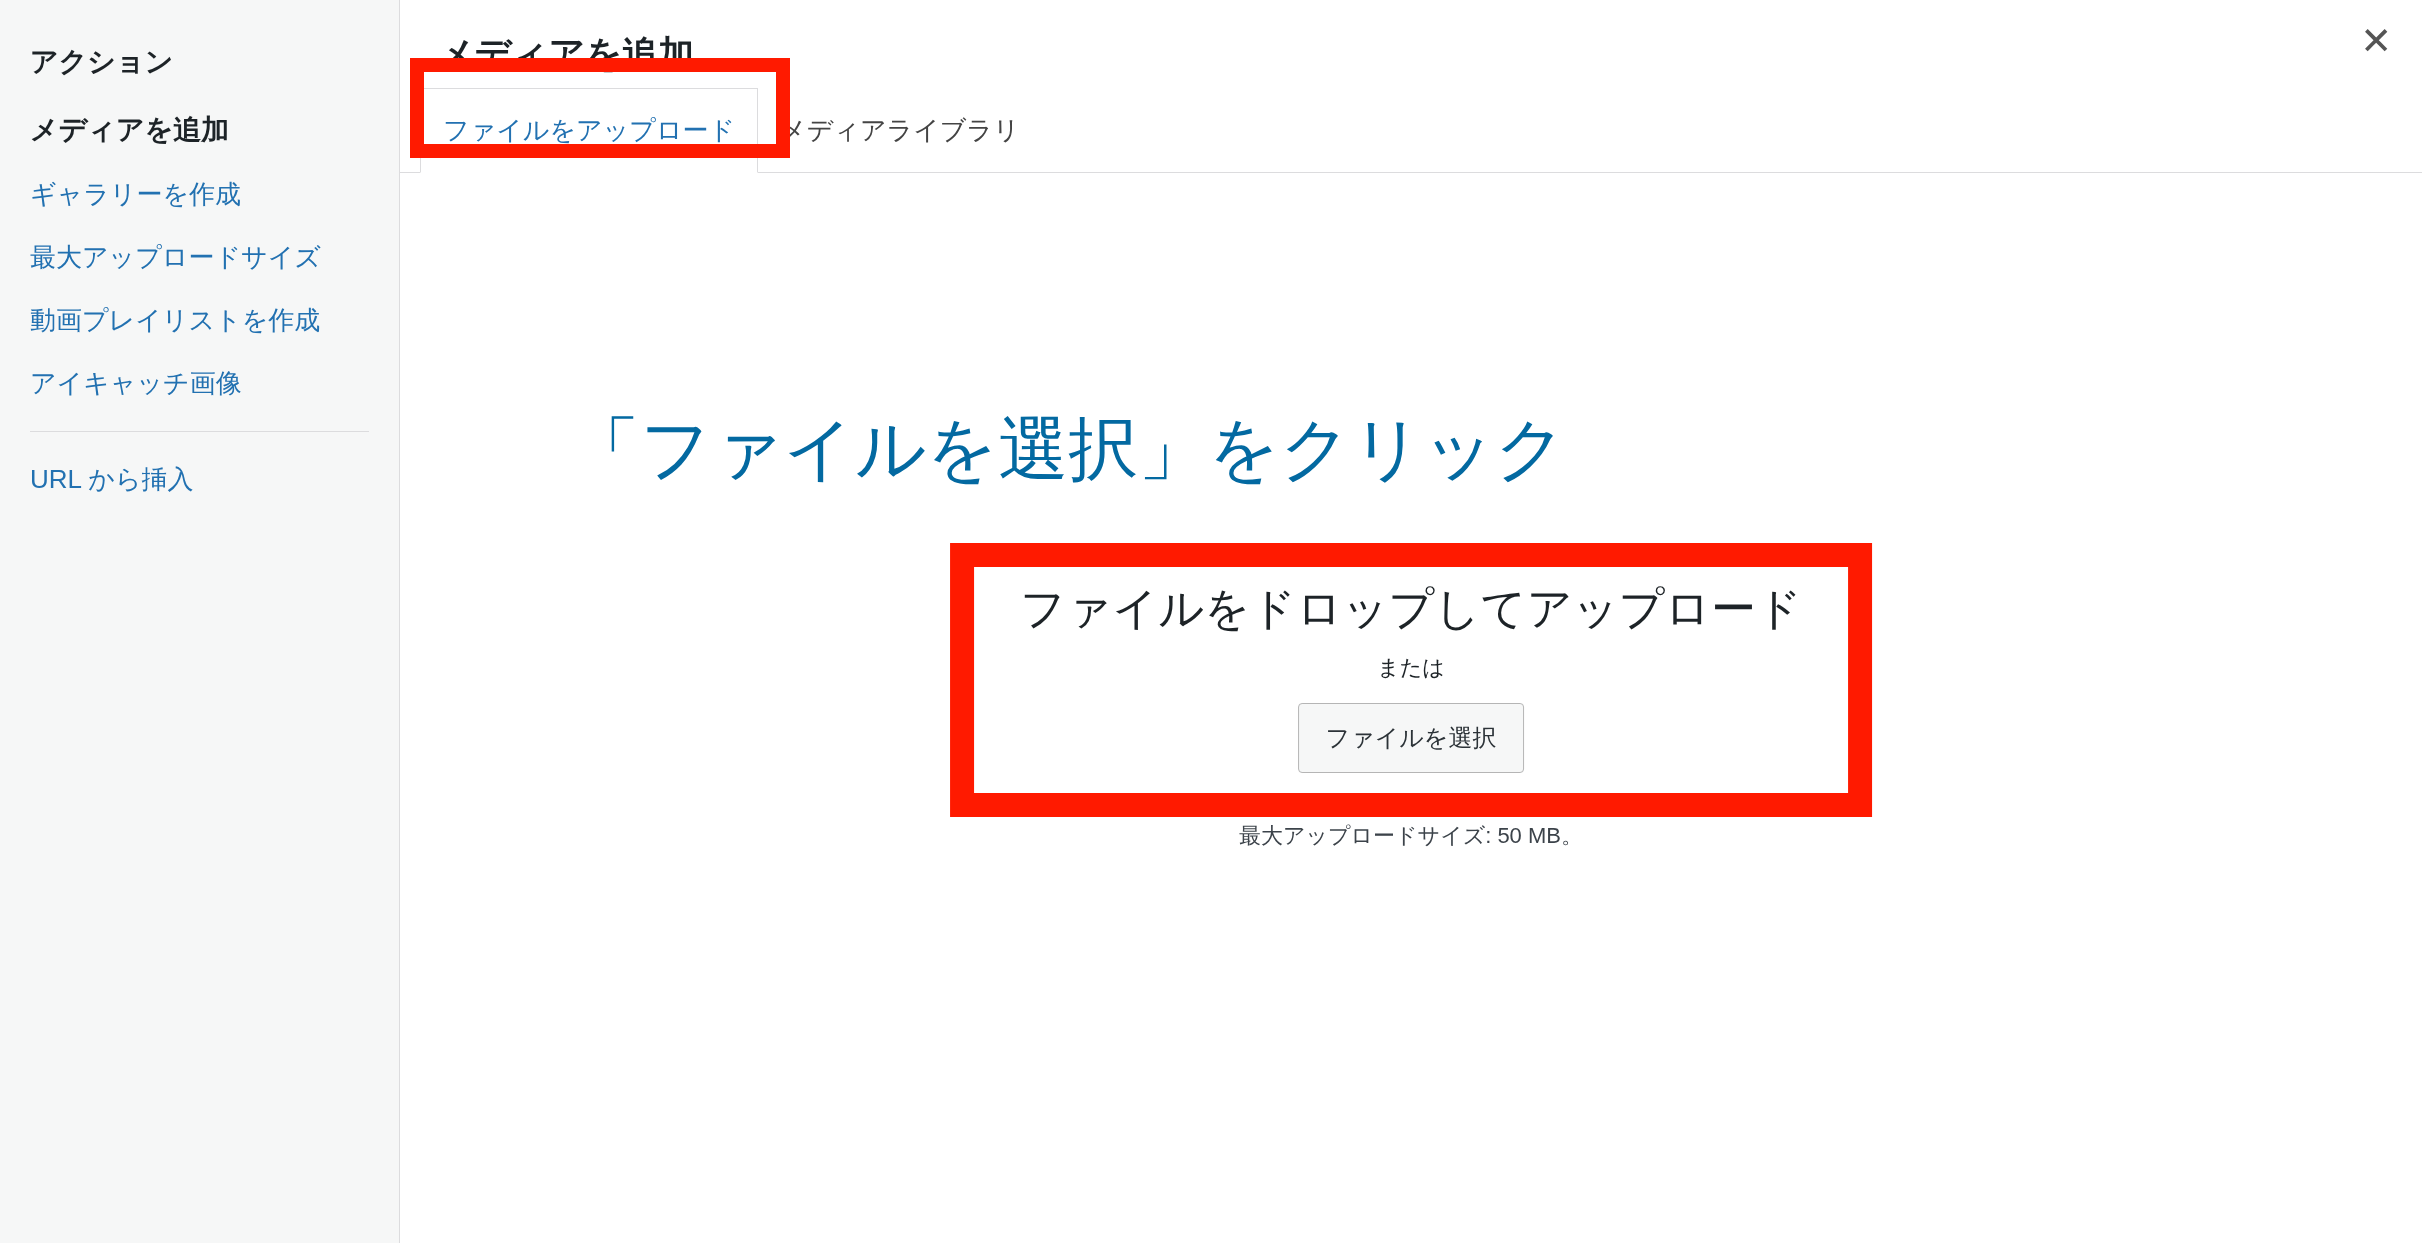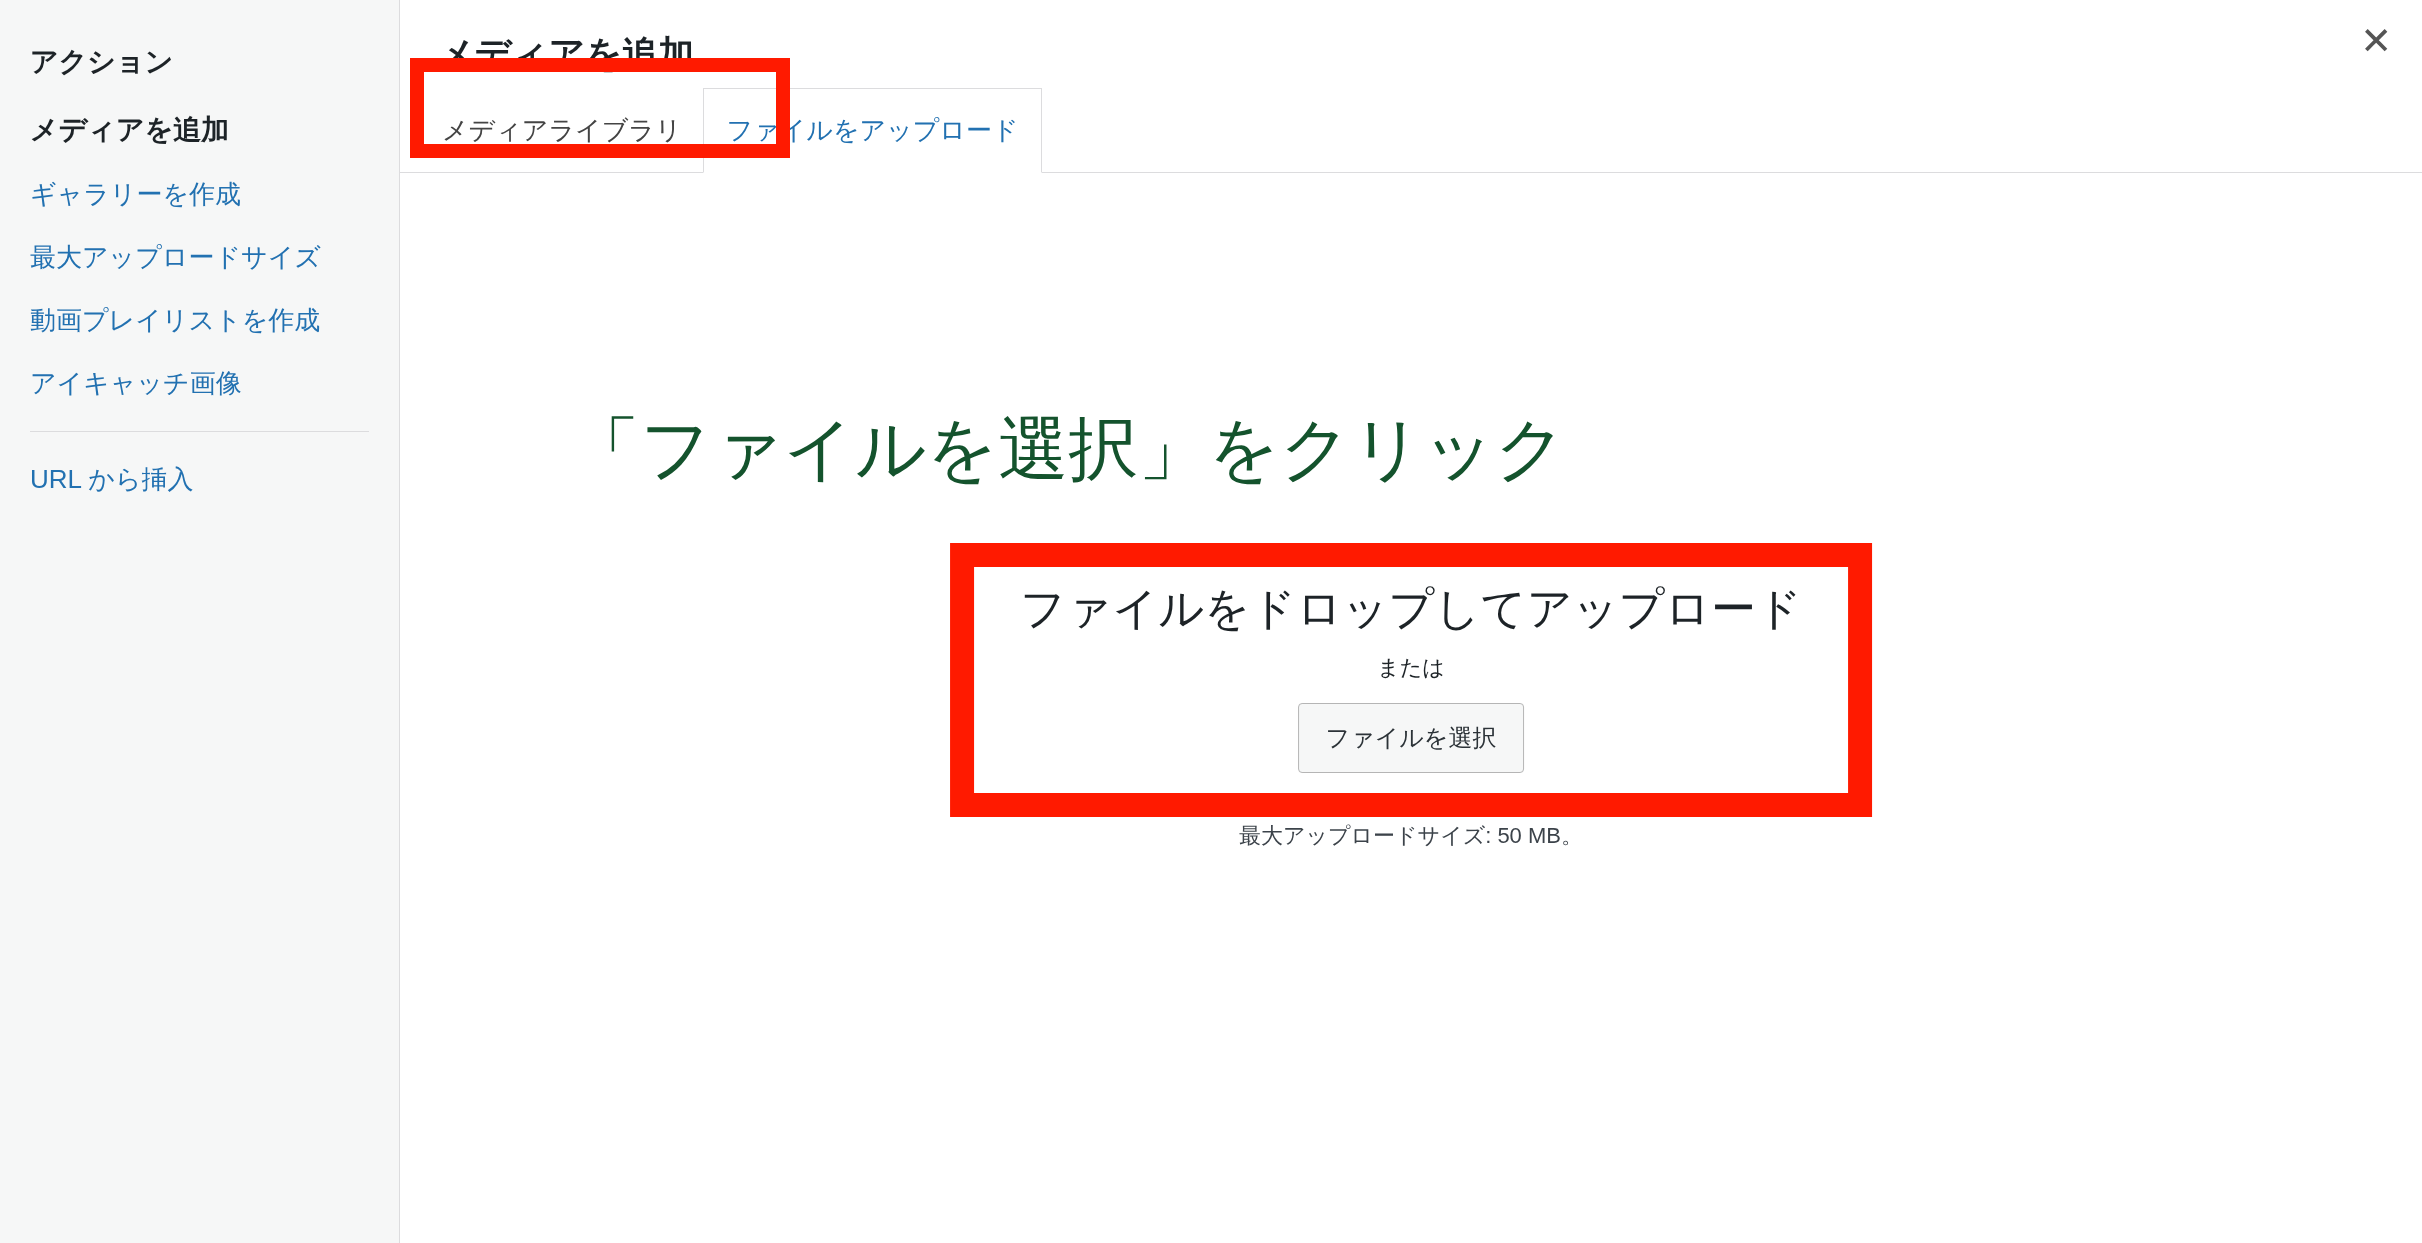--- a/index.html
+++ b/index.html
@@ -152,21 +152,21 @@
     margin-top: 14px;
     color: #3c434a;
   }
 
   
   .annotation {
     position: absolute;
     left: 170px;
     top: 230px;
     font-size: 70px;
-    color: #14532d;
+    color: #0369a1;
     font-weight: 500;
     white-space: nowrap;
   }
 
   
   .close-btn {
     position: absolute;
     top: 22px;
     right: 30px;
     font-size: 38px;
@@ -188,22 +188,22 @@
     <a href="#">動画プレイリストを作成</a>
     <a href="#">アイキャッチ画像</a>
     <hr>
     <a href="#">URL から挿入</a>
   </aside>
 
   <section class="main">
     <div class="main-title">メディアを追加</div>
 
     <div class="tabs">
+      <div class="tab active">ファイルをアップロード</div>
       <div class="tab">メディアライブラリ</div>
-      <div class="tab active">ファイルをアップロード</div>
     </div>
     <div class="hl-tab"></div>
 
     <div class="upload-area">
       <div class="annotation">「ファイルを選択」をクリック</div>
 
       <div class="dropzone-wrapper">
         <div class="dropzone-outer">
           <div class="dropzone">
             <div class="dropzone-title">ファイルをドロップしてアップロード</div>

